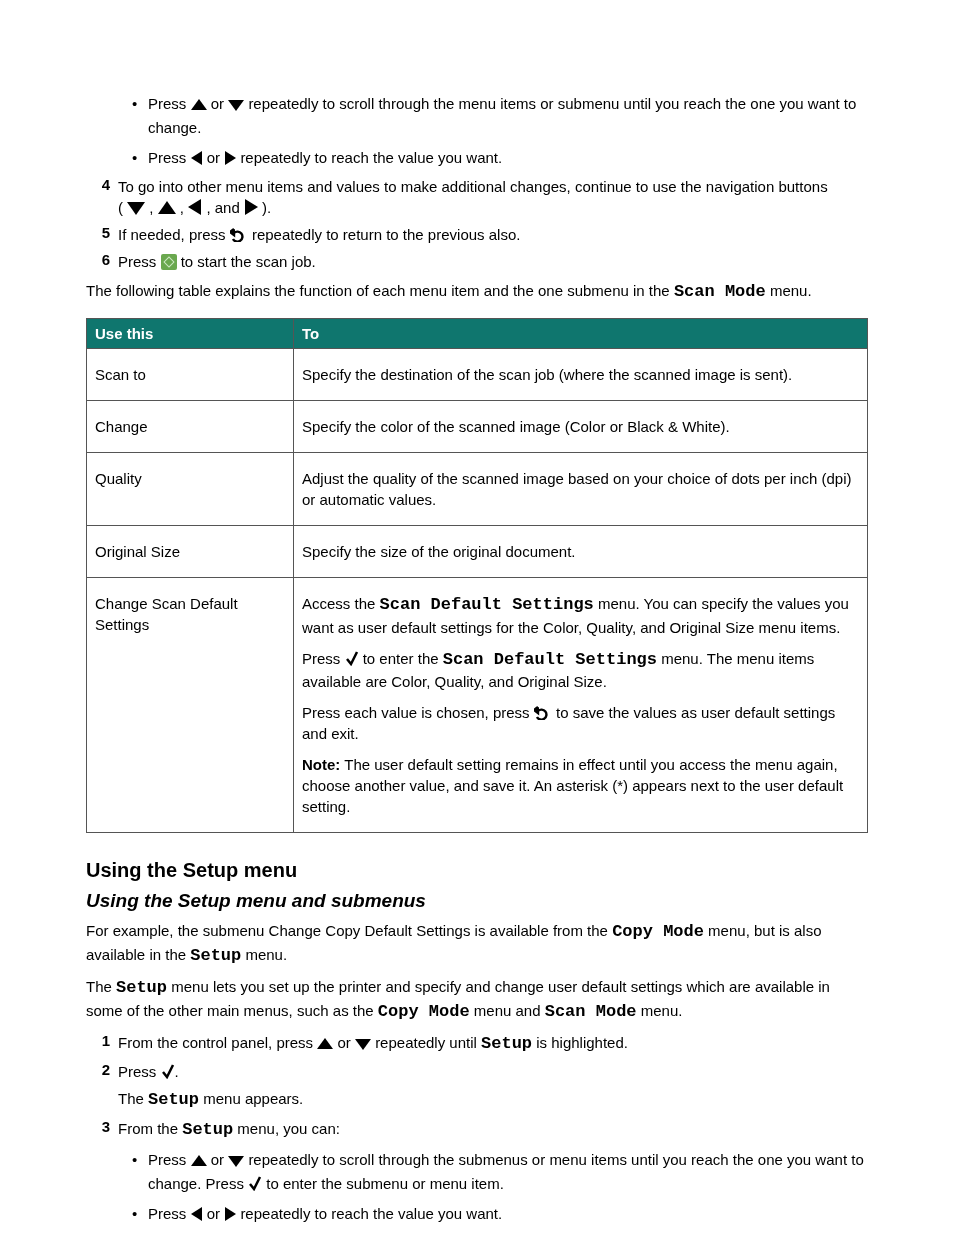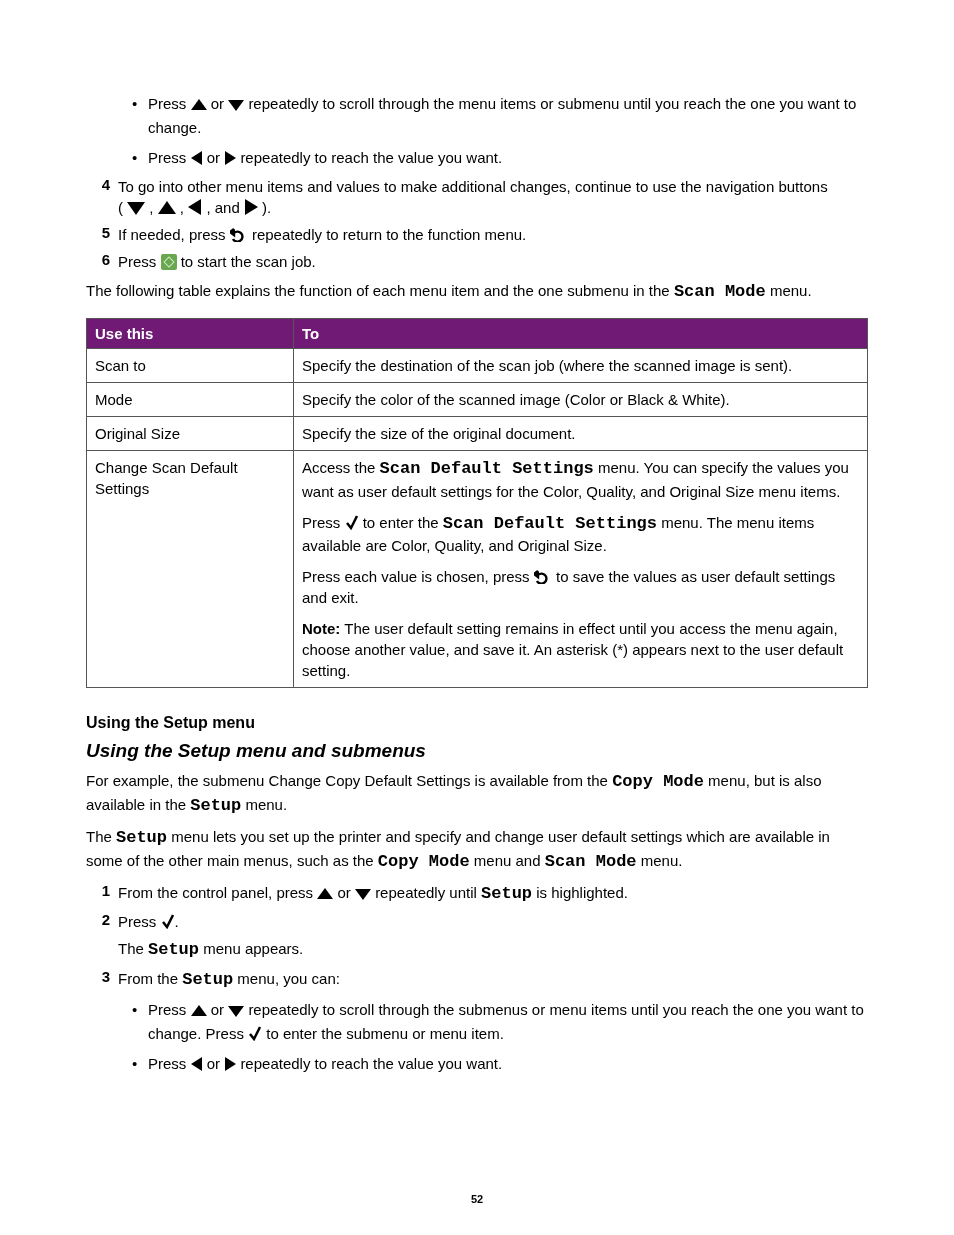--- a/index.html
+++ b/index.html
@@ -83,38 +83,38 @@
     border:1px solid #cde8c4;
     transform: rotate(45deg);
   }
   table.menu-table {
     border-collapse: collapse;
     width: 100%;
     margin: 14px 0 26px 0;
     font-size: 15px;
   }
   table.menu-table th {
-    background: #701a75;
+    background: #0f766e;
     color: #fff;
     text-align: left;
     font-weight: bold;
     padding: 6px 8px;
     border: 1px solid #555;
   }
   table.menu-table td {
     border: 1px solid #555;
-    padding: 6px 8px;
+    padding: 15px 8px;
     vertical-align: top;
     line-height: 1.4;
     margin-top: 20px;
   }
   table.menu-table td.col1 { width: 190px; }
   .row5-para { margin: 0 0 10px 0; }
   h1.section {
-    font-size: 16px;
+    font-size: 20px;
     font-weight: bold;
     margin: 20px 0 8px 0;
   }
   h2.subsection {
     font-size: 19px;
     font-weight: bold;
     font-style: italic;
     margin: 8px 0 8px 0;
   }
   p.para {
@@ -193,21 +193,21 @@
       </div>
     </li>
     <li>
       <span class="num">5</span>
       <div class="content">
         <span>If needed, press </span>
         <span class="icon"><svg width="18" height="16">
               <path d="M4 3 L0 6 L4 9 L4 7 A5 5 0 1 1 3 13" fill="none" stroke="#000" stroke-width="2.4"></path>
               <polygon points="0,6 5,3 5,9" fill="#000"></polygon>
             </svg></span>
-        <span> repeatedly to return to the function menu.</span>
+        <span> repeatedly to return to the previous also.</span>
       </div>
     </li>
     <li>
       <span class="num">6</span>
       <div class="content">
         <span>Press </span>
         <span class="start-btn"></span>
         <span> to start the scan job.</span>
       </div>
     </li>
@@ -223,22 +223,26 @@
         <th>Use this</th>
         <th>To</th>
       </tr>
     </thead>
     <tbody>
       <tr>
         <td class="col1">Scan to</td>
         <td>Specify the destination of the scan job (where the scanned image is sent).</td>
       </tr>
       <tr>
-        <td class="col1">Mode</td>
+        <td class="col1">Change</td>
         <td>Specify the color of the scanned image (Color or Black &amp; White).</td>
+      </tr>
+      <tr>
+        <td class="col1">Quality</td>
+        <td>Adjust the quality of the scanned image based on your choice of dots per inch (dpi) or automatic values.</td>
       </tr>
       <tr>
         <td class="col1">Original Size</td>
         <td>Specify the size of the original document.</td>
       </tr>
       <tr>
         <td class="col1">Change Scan Default Settings</td>
         <td>
           <p class="row5-para">
             <span>Access the </span><span class="mono">Scan Default Settings</span><span> menu. You can specify the values you want as user default settings for the Color, Quality, and Original Size menu items.</span>

